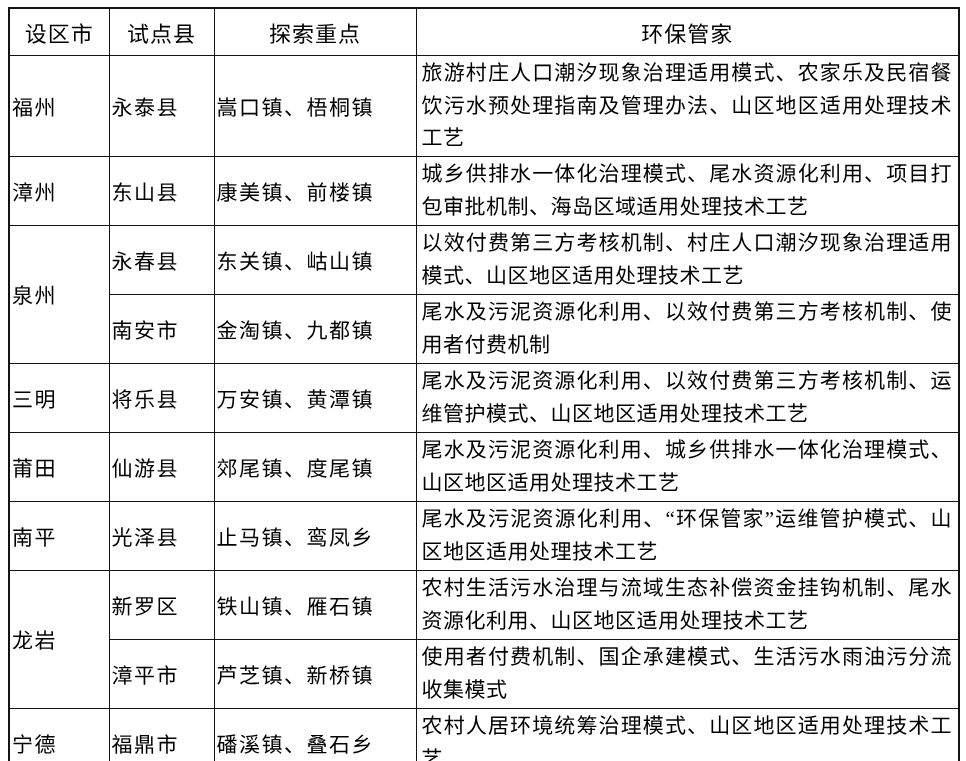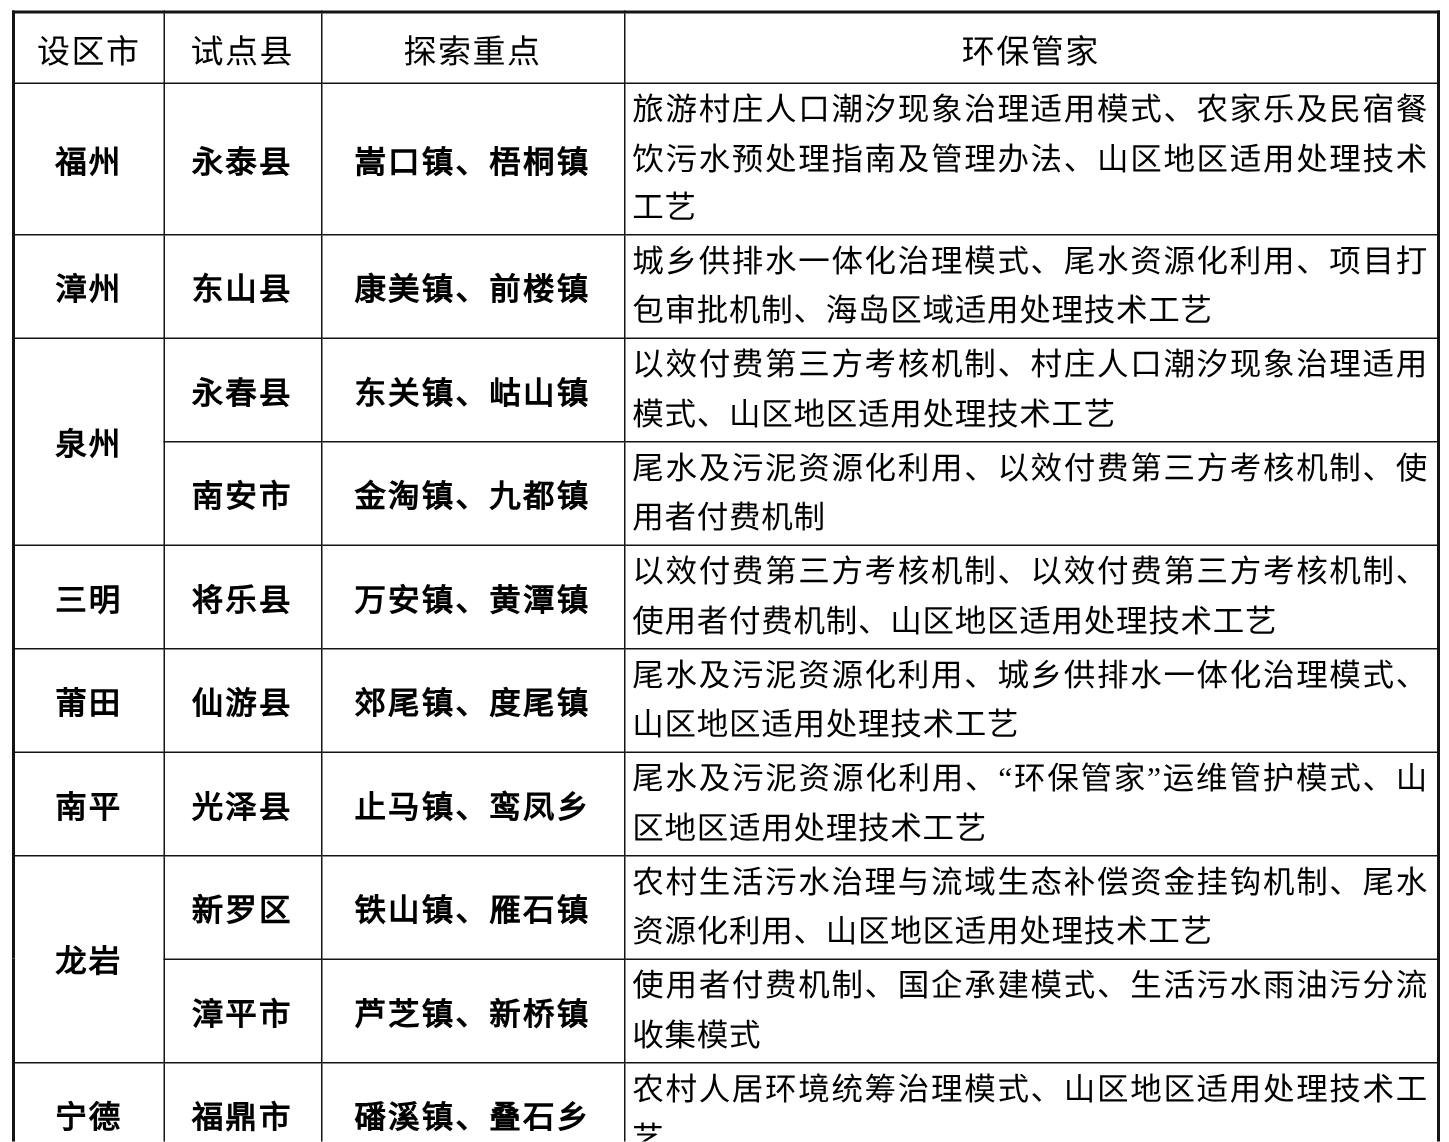--- a/index.html
+++ b/index.html
@@ -37,24 +37,23 @@
 
   table.pilot-table th {
     font-weight: normal;
     font-size: 22px;
     text-align: center;
     height: 42px;
     padding: 2px 2px;
     letter-spacing: 1px;
   }
   td.cell-center {
-    text-align: center;
+    text-align: left;
     padding: 2px 2px;
     letter-spacing: 1.5px;
-    font-weight: bold;
   }
   td.cell-focus {
     text-align: justify;
     text-align-last: left;
     padding: 1px 6px 1px 5px;
     line-height: 32.5px;
     letter-spacing: 0.5px;
   }
   tr.row-data > td { height: 64px; }
 </style>
@@ -98,21 +97,21 @@
         </tr>
         <tr class="row-data">
           <td class="cell-center">南安市</td>
           <td class="cell-center">金淘镇、九都镇</td>
           <td class="cell-focus">尾水及污泥资源化利用、以效付费第三方考核机制、使用者付费机制</td>
         </tr>
         <tr class="row-data">
           <td class="cell-center">三明</td>
           <td class="cell-center">将乐县</td>
           <td class="cell-center">万安镇、黄潭镇</td>
-          <td class="cell-focus">以效付费第三方考核机制、以效付费第三方考核机制、使用者付费机制、山区地区适用处理技术工艺</td>
+          <td class="cell-focus">尾水及污泥资源化利用、以效付费第三方考核机制、运维管护模式、山区地区适用处理技术工艺</td>
         </tr>
         <tr class="row-data">
           <td class="cell-center">莆田</td>
           <td class="cell-center">仙游县</td>
           <td class="cell-center">郊尾镇、度尾镇</td>
           <td class="cell-focus">尾水及污泥资源化利用、城乡供排水一体化治理模式、山区地区适用处理技术工艺</td>
         </tr>
         <tr class="row-data">
           <td class="cell-center">南平</td>
           <td class="cell-center">光泽县</td>

